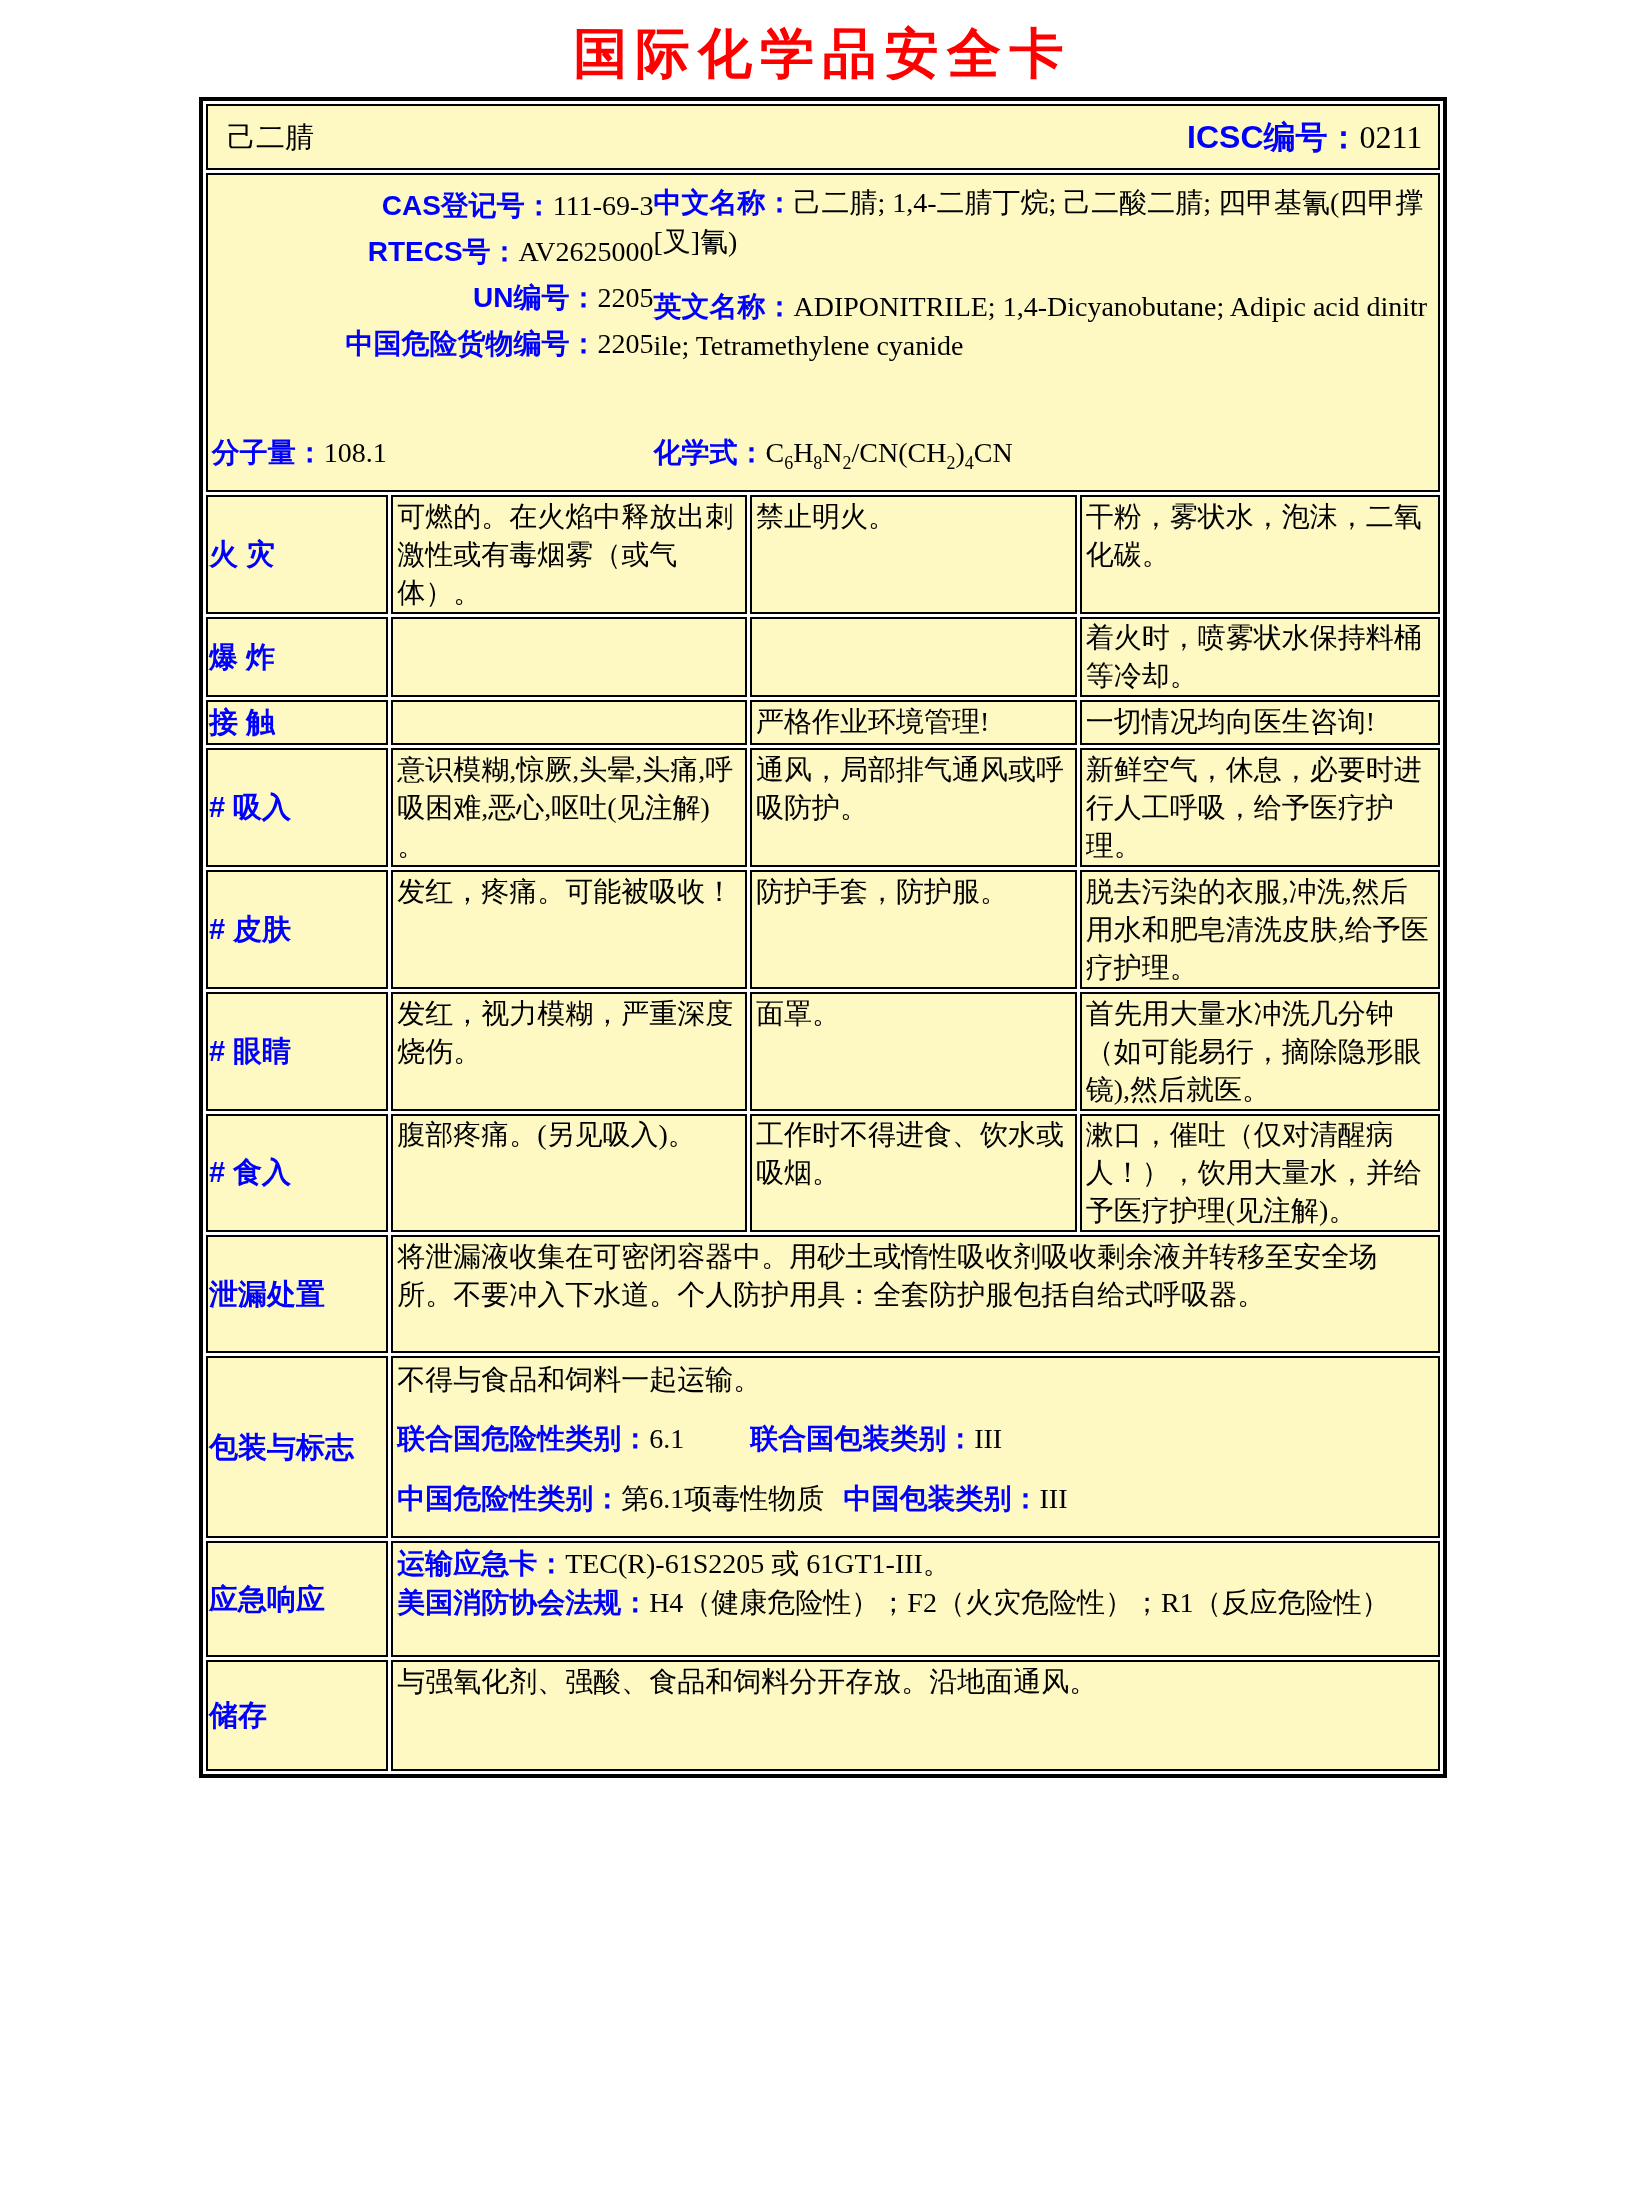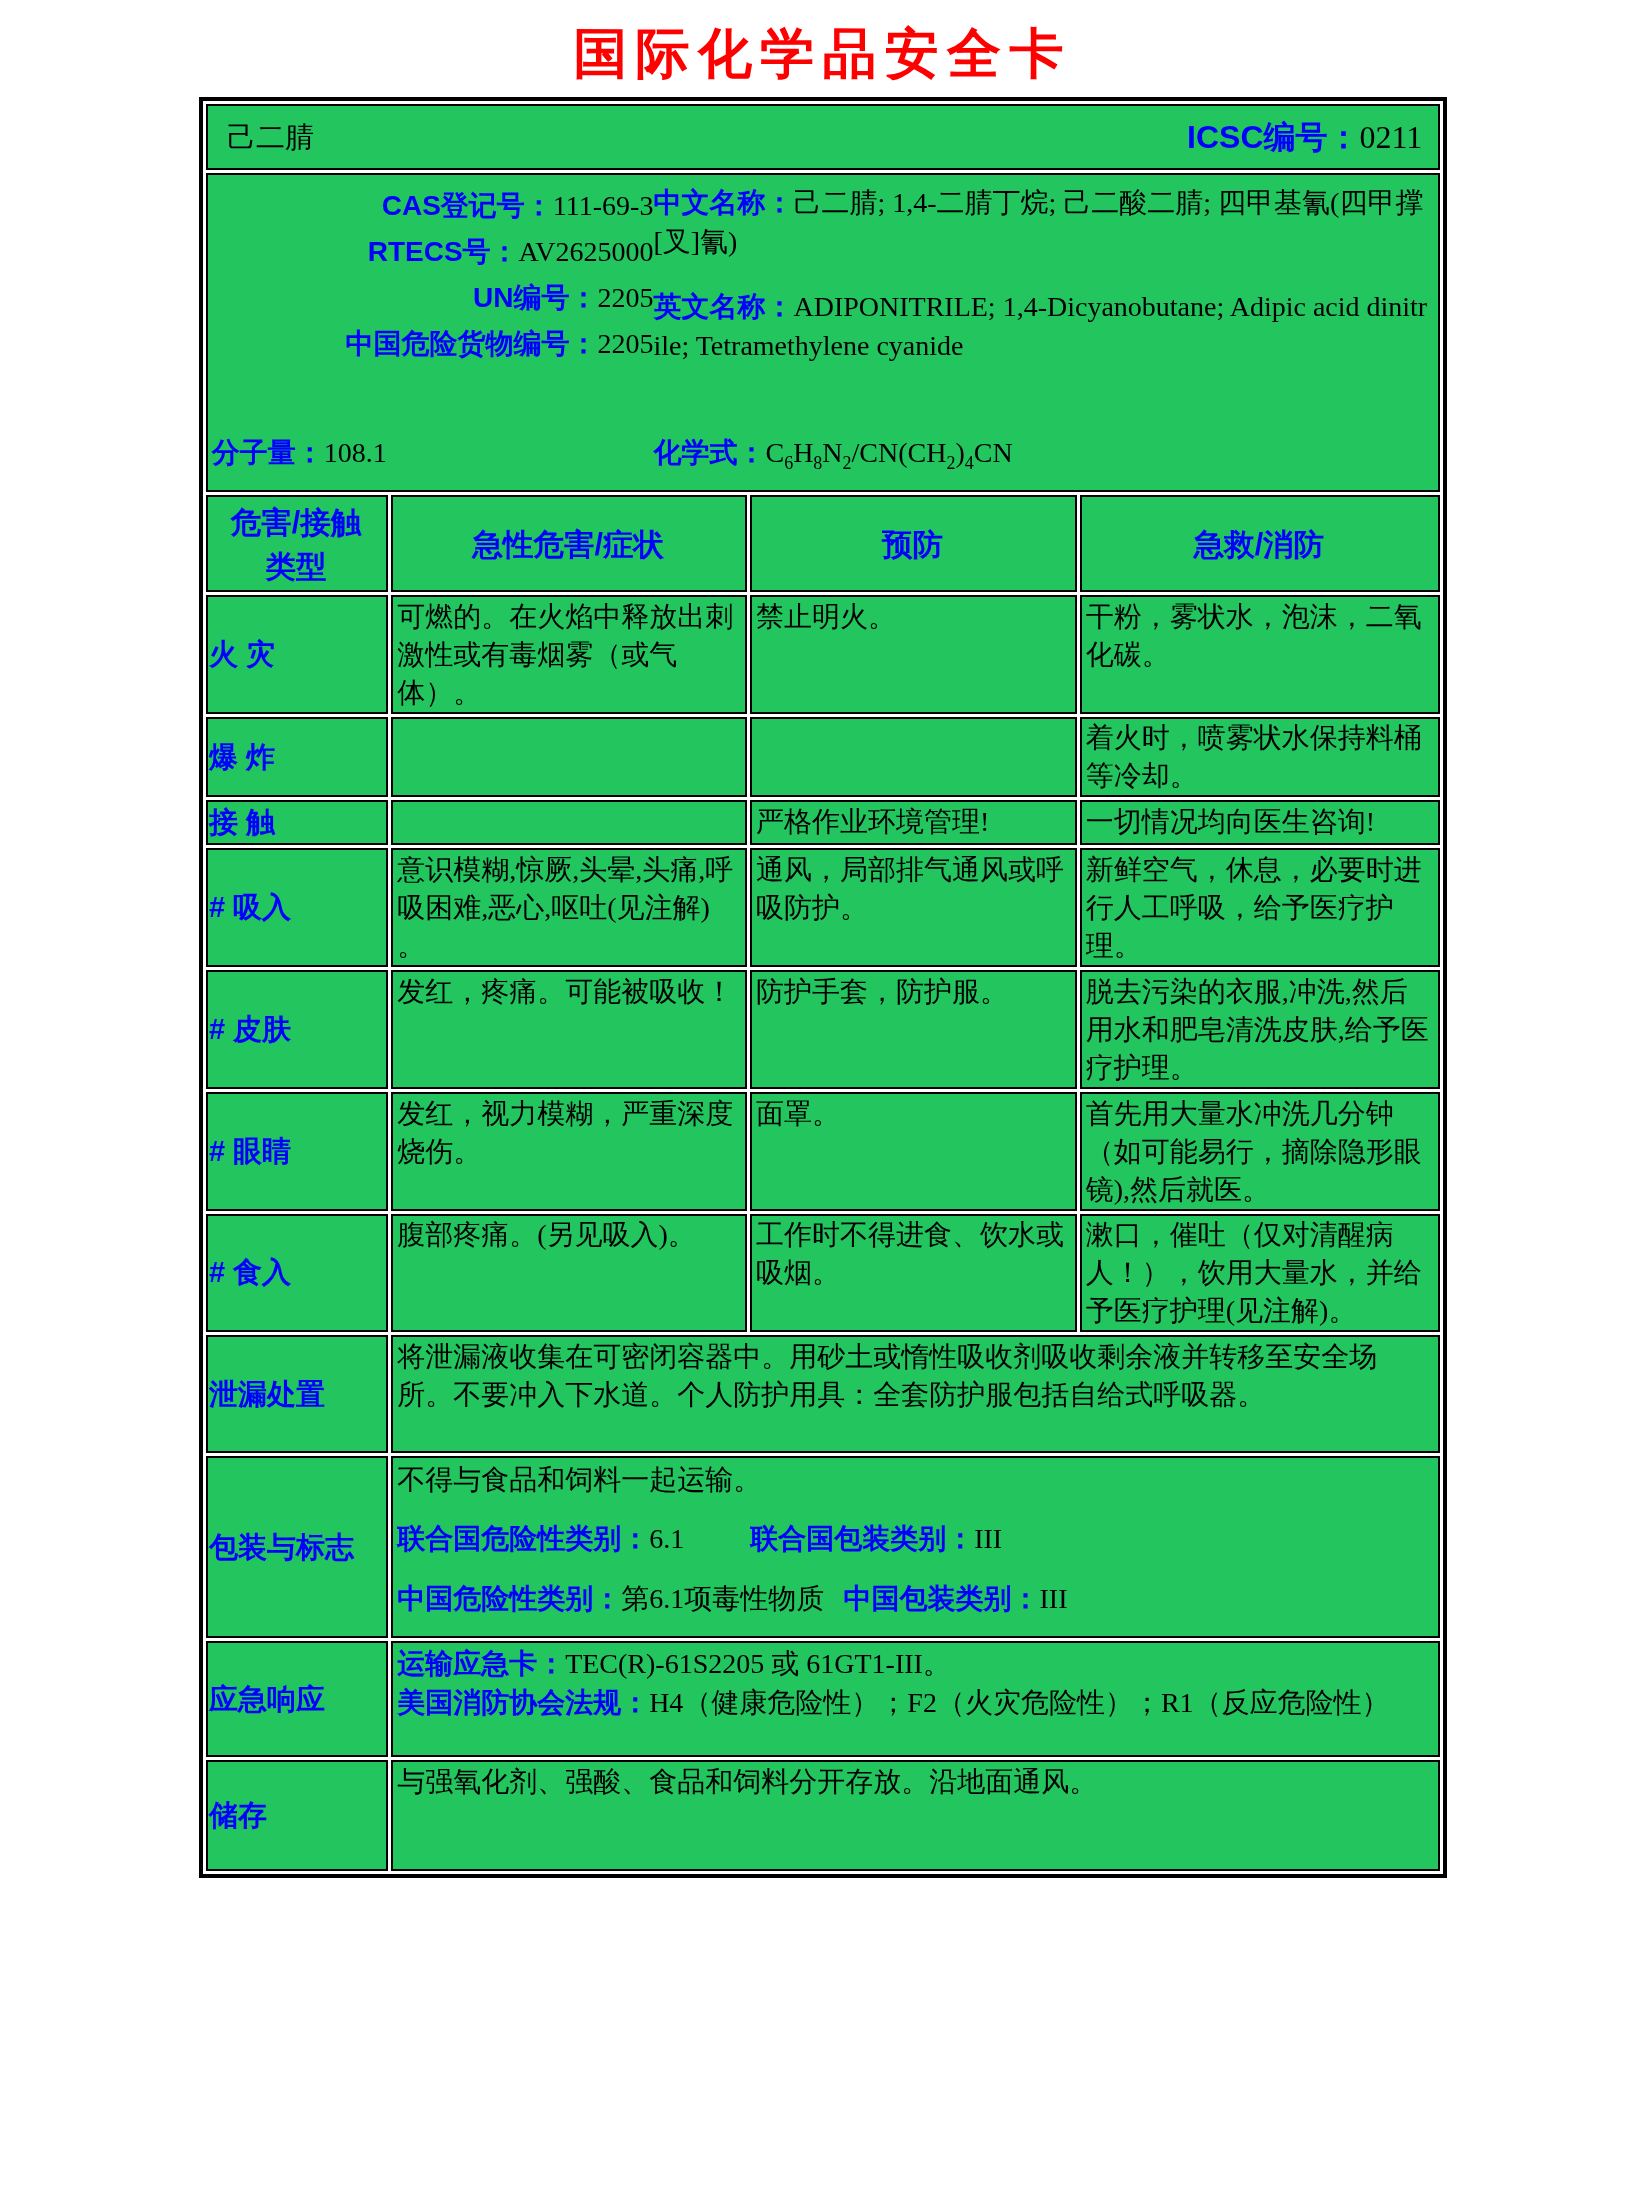--- a/index.html
+++ b/index.html
@@ -26,21 +26,21 @@
     margin: 12.5px auto 0 auto;
     border: 4.9px solid #000000;
     border-collapse: separate;
     border-spacing: 3.5px;
     table-layout: fixed;
     background: #ffffff;
   }
   td {
     border: 2.8px solid #000000;
     box-sizing: border-box;
-    background: #22c55e;
+    background: #fef9c3;
     vertical-align: top;
     font-size: 28px;
     line-height: 38px;
     padding: 0.7px 5.5px 0 4.2px;
     word-break: break-all;
     margin-top: 40px;
   }
   
   .blu {
     color: #0000ff;
@@ -140,29 +140,20 @@
           <p class="en"><span class="blu">英文名称：</span><span>ADIPONITRILE; 1,4-Dicyanobutane; Adipic acid dinitrile; Tetramethylene cyanide</span></p>
         </div>
       </div>
       <div class="id-bottom">
         <div class="mw"><span class="blu">分子量：</span><span>108.1</span></div>
         <div class="formula"><span class="blu">化学式：</span><span>C<sub>6</sub>H<sub>8</sub>N<sub>2</sub>/CN(CH<sub>2</sub>)<sub>4</sub>CN</span></div>
       </div>
     </td>
   </tr>
 
-  <tr class="h-header">
-    <td class="header-cell">
-      <div>危害/接触</div>
-      <div>类型</div>
-    </td>
-    <td class="header-cell">急性危害/症状</td>
-    <td class="header-cell">预防</td>
-    <td class="header-cell">急救/消防</td>
-  </tr>
 
   <tr class="h-fire">
     <td class="label-cell">火 灾</td>
     <td>可燃的。在火焰中释放出刺激性或有毒烟雾（或气体）。</td>
     <td>禁止明火。</td>
     <td>干粉，雾状水，泡沫，二氧化碳。</td>
   </tr>
 
   <tr class="h-explosion">
     <td class="label-cell">爆 炸</td>

